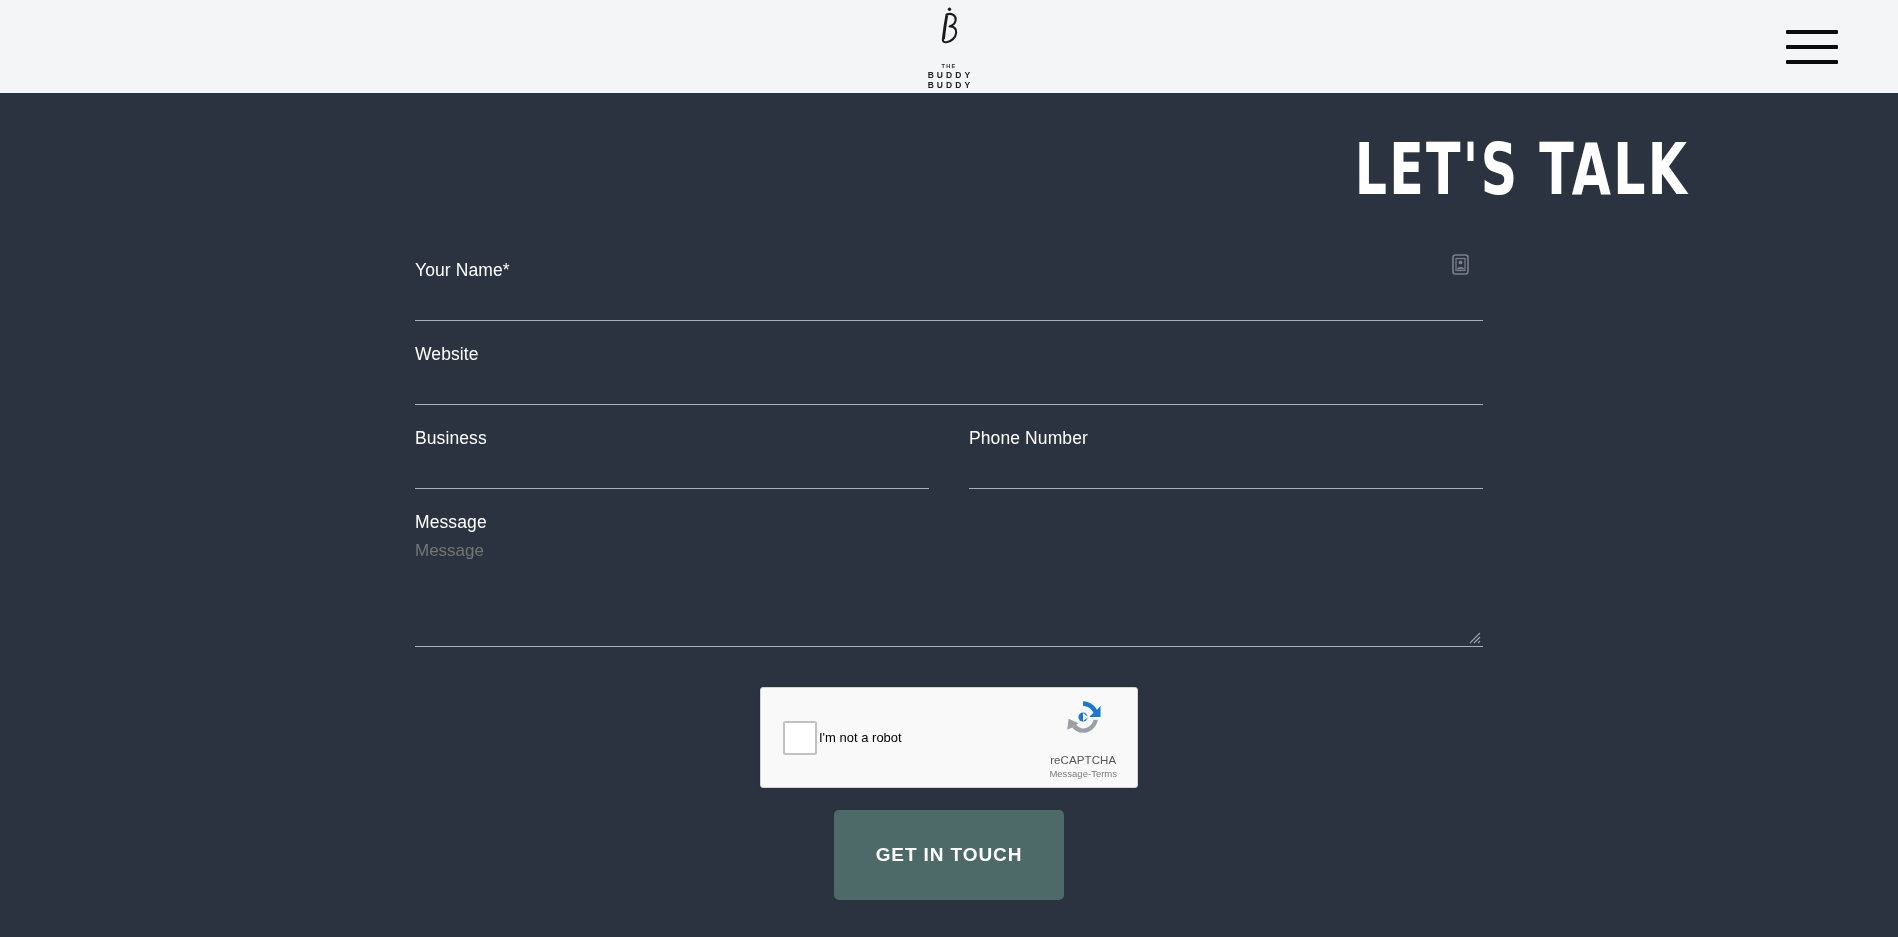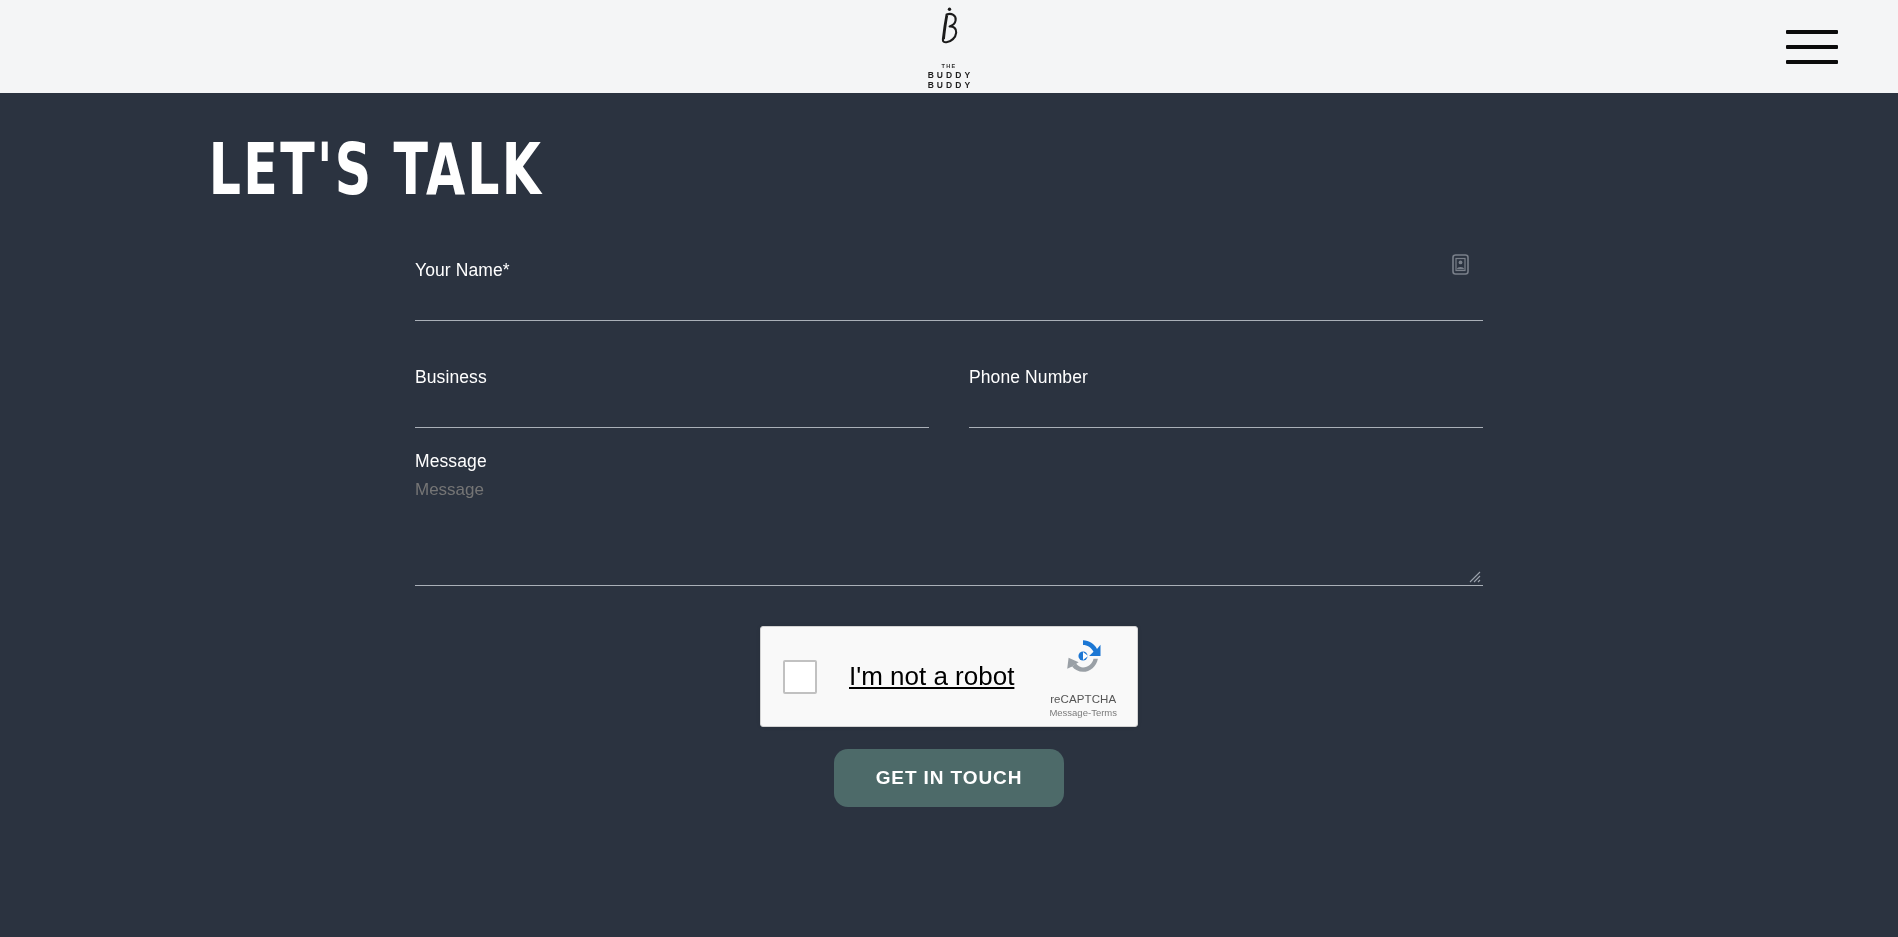--- a/index.html
+++ b/index.html
@@ -83,21 +83,21 @@
   }
 
   
   .page-body {
     width: 100%;
     height: 844px;
     background: #2b3340;
     position: relative;
   }
   .hero {
-    text-align: left;
+    text-align: right;
     padding-top: 40px;
   }
   .hero-title {
     font-family: "DejaVu Sans Condensed", "Liberation Sans Narrow", "Liberation Sans", sans-serif;
     font-weight: 700;
     font-size: 72px;
     line-height: 1;
     letter-spacing: 3px;
     color: #ffffff;
     transform: scaleX(0.78);
@@ -206,26 +206,25 @@
   .recaptcha-check {
     width: 34px;
     height: 34px;
     border: 2px solid #c1c1c1;
     background: #ffffff;
     border-radius: 2px;
     flex: 0 0 auto;
     cursor: pointer;
   }
   .recaptcha-label {
-    margin-left: 32px;
-    font-size: 26px;
+    margin-left: 2px;
+    font-size: 13px;
     color: #000000;
     font-family: "Liberation Sans", sans-serif;
     white-space: nowrap;
-    text-decoration: underline;
   }
   .recaptcha-brand {
     margin-left: auto;
     display: flex;
     flex-direction: column;
     align-items: center;
     justify-content: center;
     padding-right: 6px;
   }
   .recaptcha-logo { width: 42px; height: 42px; display: block; }
@@ -245,26 +244,26 @@
   
   .submit-wrap {
     margin-top: 22px;
     display: flex;
     justify-content: center;
   }
   .submit-button {
     background: #4d6a69;
     color: #ffffff;
     border: none;
-    border-radius: 14px;
+    border-radius: 5px;
     font-family: "Liberation Sans", sans-serif;
     font-weight: 700;
     font-size: 19px;
     letter-spacing: 0.9px;
-    padding: 18px 42px;
+    padding: 34px 42px;
     cursor: pointer;
   }
 </style>
 </head>
 <body>
 
 <header class="site-header">
 
   <div class="logo-block">
     <svg class="logo-mark" viewBox="0 0 34 44" aria-hidden="true">
@@ -304,20 +303,24 @@
         <svg class="autofill-icon" viewBox="0 0 17 21" aria-hidden="true">
           <rect x="1" y="1" width="15" height="19" rx="2.5" fill="none" stroke="#b9bec6" stroke-width="1.6"></rect>
           <rect x="4" y="4.5" width="9" height="12" fill="none" stroke="#b9bec6" stroke-width="1.2"></rect>
           <circle cx="8.5" cy="8.4" r="1.9" fill="#b9bec6"></circle>
           <path d="M4.8 15.2 C5.4 12.4 11.6 12.4 12.2 15.2 Z" fill="#b9bec6"></path>
         </svg>
       </div>
     </div>
 
     <div class="form-row">
+      <div class="field">
+        <label class="field-label">Website</label>
+        <input class="field-input" type="text" placeholder="Website" style="">
+      </div>
     </div>
 
     <div class="form-row">
       <div class="field">
         <label class="field-label">Business</label>
         <input class="field-input" type="text" placeholder="Business" style="">
       </div>
       <div class="field">
         <label class="field-label">Phone Number</label>
         <input class="field-input" type="tel" placeholder="Phone Number" style="">

